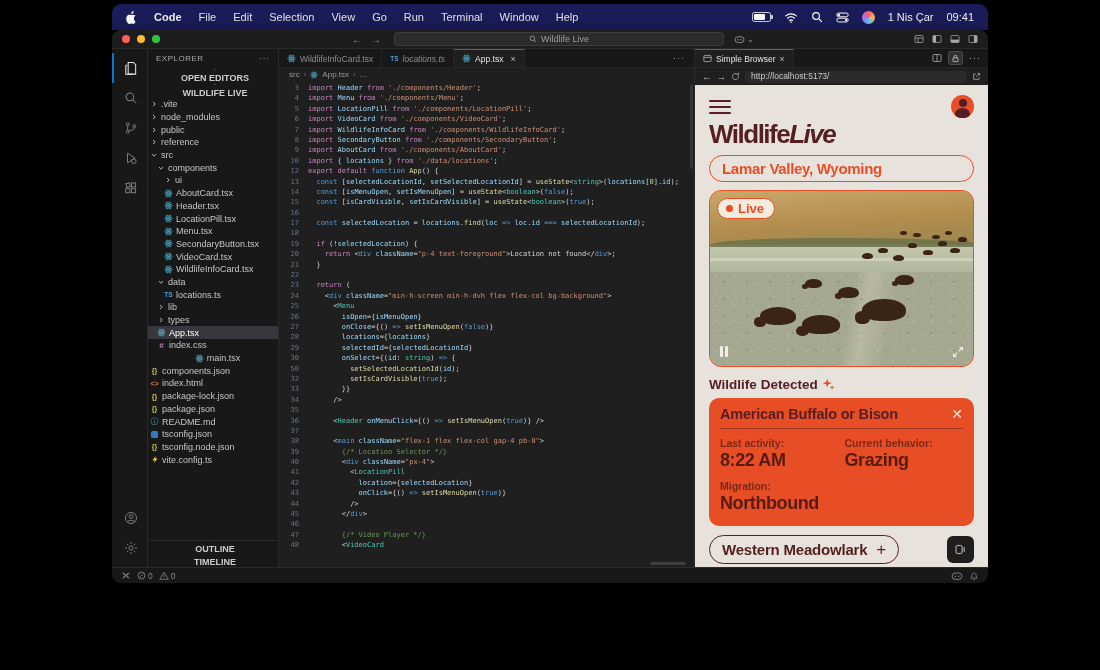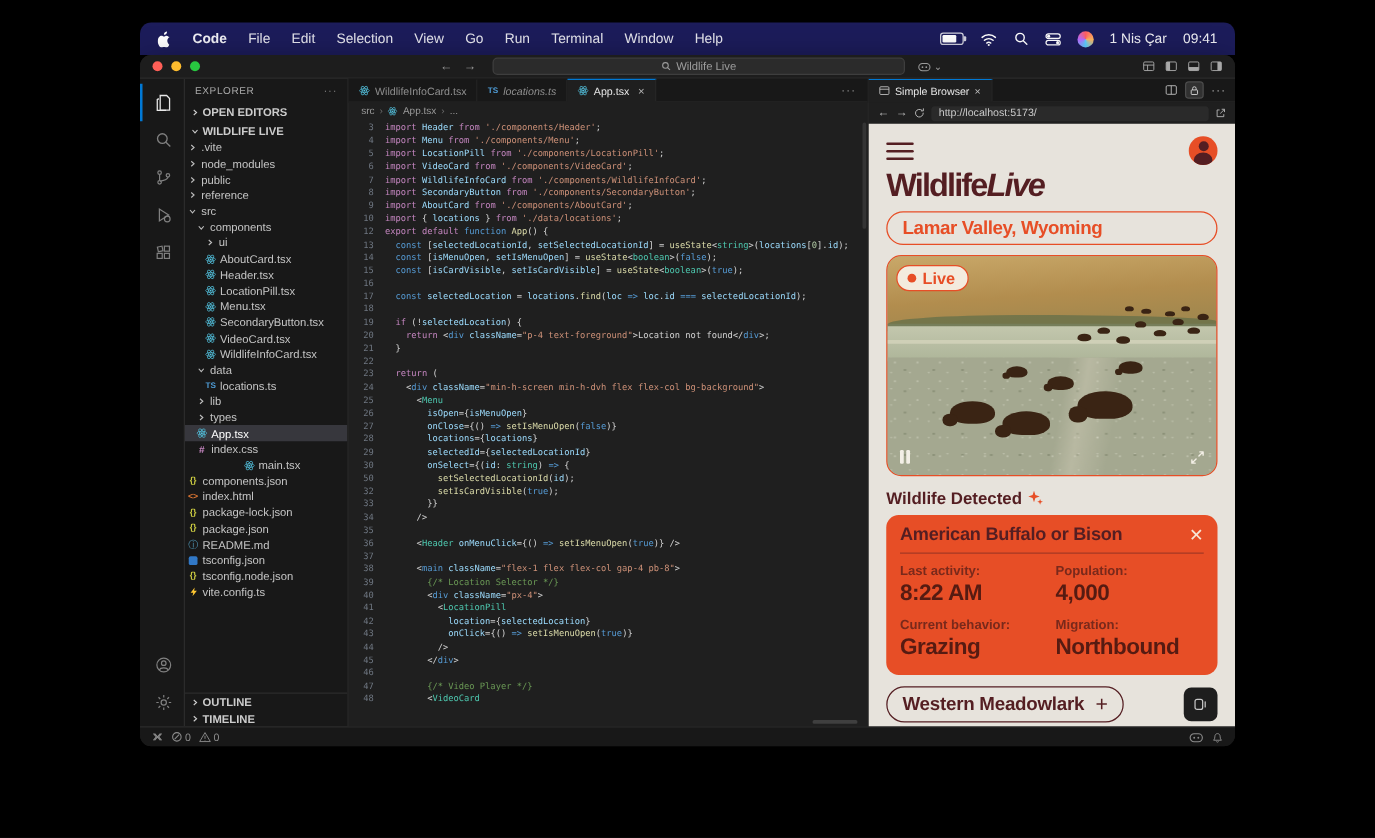--- a/index.html
+++ b/index.html
@@ -1,18 +1,18 @@
 <!DOCTYPE html>
 <html><head>
 <meta charset="utf-8">
 <style>
   html,body{margin:0;padding:0;background:#000;}
   body{width:1100px;height:670px;position:relative;overflow:hidden;
        font-family:"Liberation Sans",sans-serif;-webkit-font-smoothing:antialiased;}
-  .screen{position:absolute;left:112px;top:18px;width:876px;height:579px;}
+  .screen{position:absolute;left:112px;top:4px;width:876px;height:579px;}
 
   
   .menubar{height:26px;background:#1c1c5a;border-radius:9px 9px 0 0;display:flex;align-items:center;
            color:#f0f0f5;font-size:11px;padding:0 14px;}
   .mb-left{display:flex;align-items:center;gap:17px;}
   .mb-app{font-weight:700;}
   .mb-item{opacity:.95;}
   .mb-right{margin-left:auto;display:flex;align-items:center;gap:13px;}
   .battery{width:17px;height:8px;border:1px solid rgba(255,255,255,.8);border-radius:2.5px;position:relative;}
   .battery i{position:absolute;left:1px;top:1px;bottom:1px;width:11px;background:#fff;border-radius:1px;}
@@ -40,21 +40,21 @@
                align-items:stretch;padding-top:4px;}
   .ab-icon{height:30px;display:flex;align-items:center;justify-content:center;color:#808080;border-left:2px solid transparent;}
   .ab-icon.active{color:#e8e8e8;border-left:2px solid #0078d4;}
   .ab-spacer{flex:1;}
 
   
   .sidebar{width:130px;min-width:130px;background:#181818;border-right:1px solid #2b2b2b;display:flex;
            flex-direction:column;font-size:9px;color:#c5c5c5;overflow:hidden;}
   .sb-header{height:19px;display:flex;align-items:center;padding:0 8px;color:#a9a9a9;font-size:8px;letter-spacing:.5px;}
   .sb-header .dots{margin-left:auto;letter-spacing:1px;color:#9a9a9a;}
-  .sb-sect{height:15px;display:flex;align-items:center;gap:2px;font-weight:700;padding-left:4px;color:#cccccc;}
+  .sb-sect{height:15px;display:flex;align-items:center;gap:2px;font-weight:700;padding-left:4px;color:#cccccc;flex-direction:column;}
   .tree{flex:1;overflow:hidden;}
   .tree-row{height:12.7px;display:flex;align-items:center;gap:3px;white-space:nowrap;cursor:default;}
   .tree-row.sel{background:#37373d;color:#fff;}
   .fi{width:9px;display:inline-flex;justify-content:center;align-items:center;flex:none;}
   .fi-ts{color:#4f9cd6;font-size:6.5px;font-weight:700;}
   .fi-css{color:#c586c0;font-weight:700;font-size:8px;}
   .fi-json{color:#cbcb41;font-size:7px;font-weight:700;}
   .fi-html{color:#e37933;font-size:7px;font-weight:700;}
   .fi-info{color:#519aba;font-size:8px;}
   .fi-tsc{width:7px;height:7px;background:#3178c6;border-radius:1.5px;display:inline-block;}
@@ -781,24 +781,20 @@
             <div class="d-head">
               <span class="d-title">American Buffalo or Bison</span>
               <span class="d-close">✕</span>
             </div>
             <div class="d-grid">
                 <div>
                   <div class="d-label">Last activity:</div>
                   <div class="d-value">8:22 AM</div>
                 </div>
                 <div>
-                  <div class="d-label">Population:</div>
-                  <div class="d-value">4,000</div>
-                </div>
-                <div>
                   <div class="d-label">Current behavior:</div>
                   <div class="d-value">Grazing</div>
                 </div>
                 <div>
                   <div class="d-label">Migration:</div>
                   <div class="d-value">Northbound</div>
                 </div>
               </div>
           </div>
 

